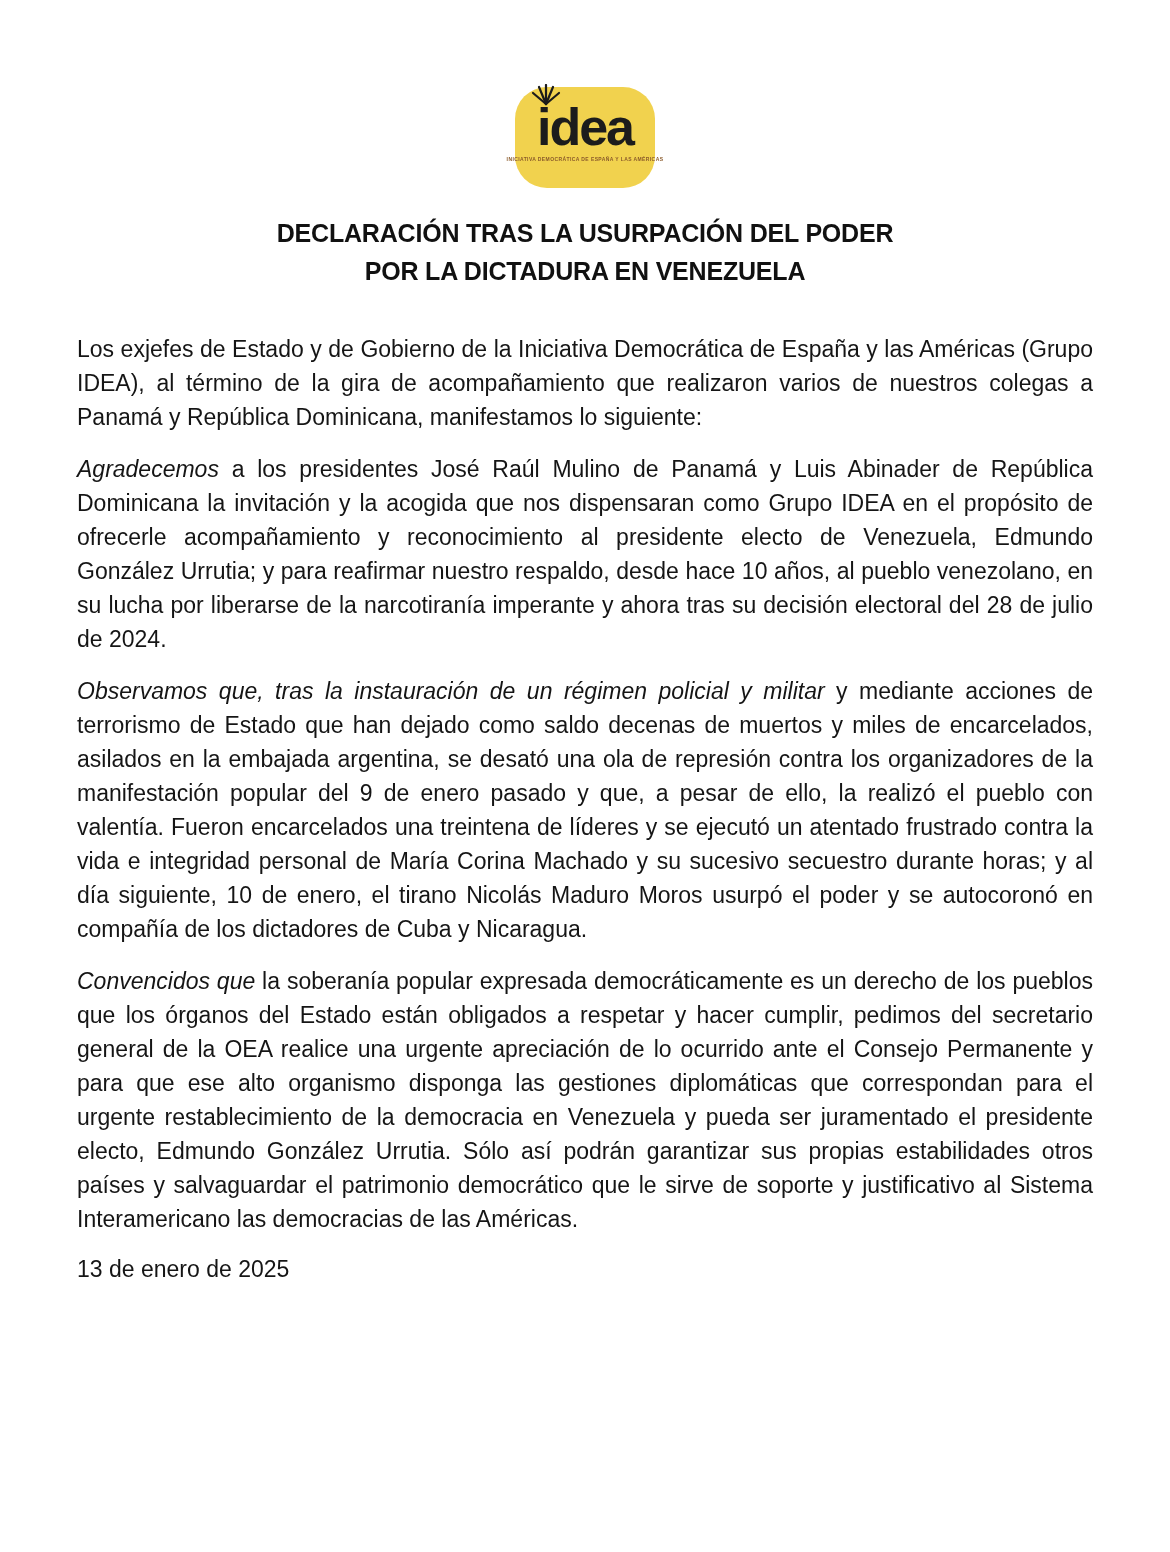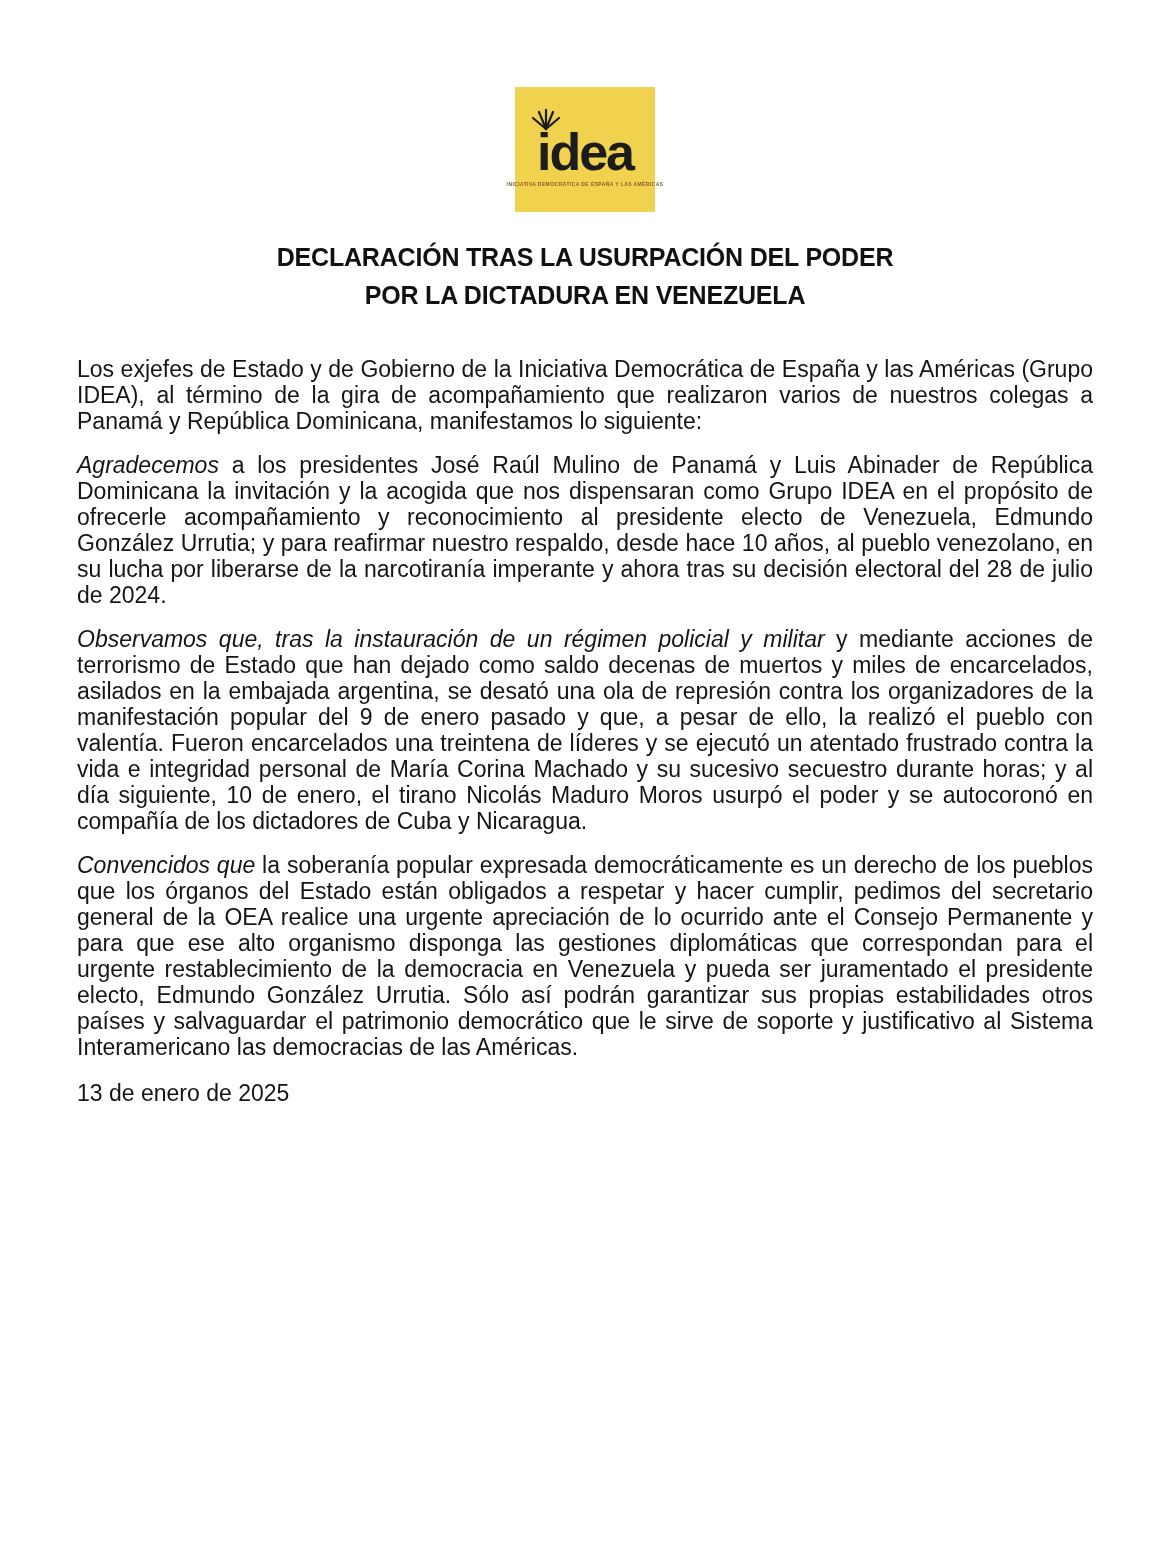--- a/index.html
+++ b/index.html
@@ -19,27 +19,28 @@
   }
 
   
   .logo-wrap {
     padding-top: 87px;
     display: flex;
     justify-content: center;
   }
   .logo-box {
     width: 140px;
-    height: 125px;
+    height: 101px;
     background: #F1D24E;
     display: flex;
     flex-direction: column;
     align-items: center;
-    justify-content: center;
+    justify-content: flex-start;
     padding-top: 14px;
+    border-radius: 32px;
   }
   .logo-word-wrap {
     position: relative;
     display: inline-block;
     line-height: 1;
   }
   .logo-word {
     font-size: 52px;
     font-weight: 700;
     letter-spacing: -2px;
@@ -72,21 +73,21 @@
     letter-spacing: -0.2px;
     color: #111;
   }
 
   
   .doc-body {
     margin-top: 42px;
   }
   .doc-body p {
     font-size: 23px;
-    line-height: 26px;
+    line-height: 34px;
     text-align: justify;
     margin-bottom: 18px;
     color: #151515;
   }
   .doc-body p em {
   }
 
   
   .doc-date {
     margin-top: 12px;

